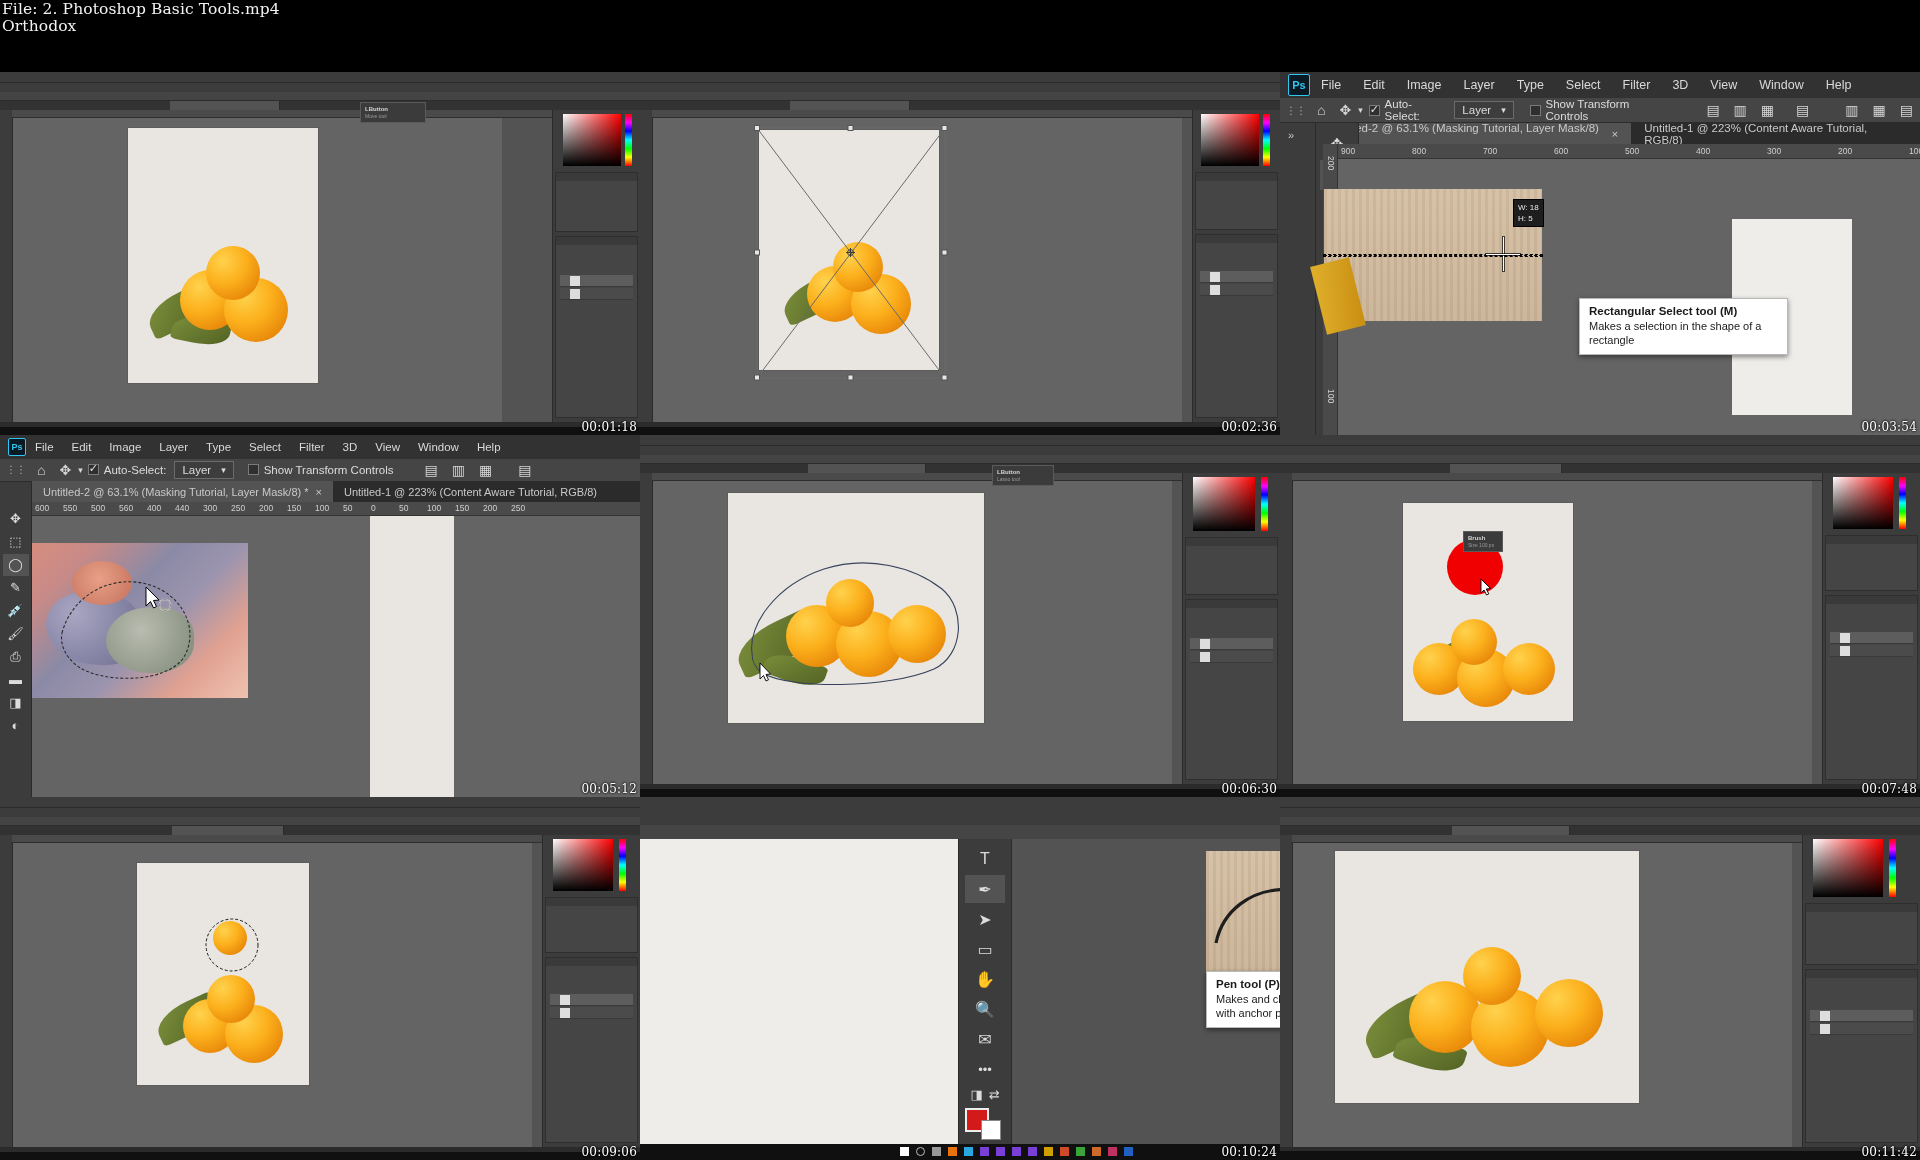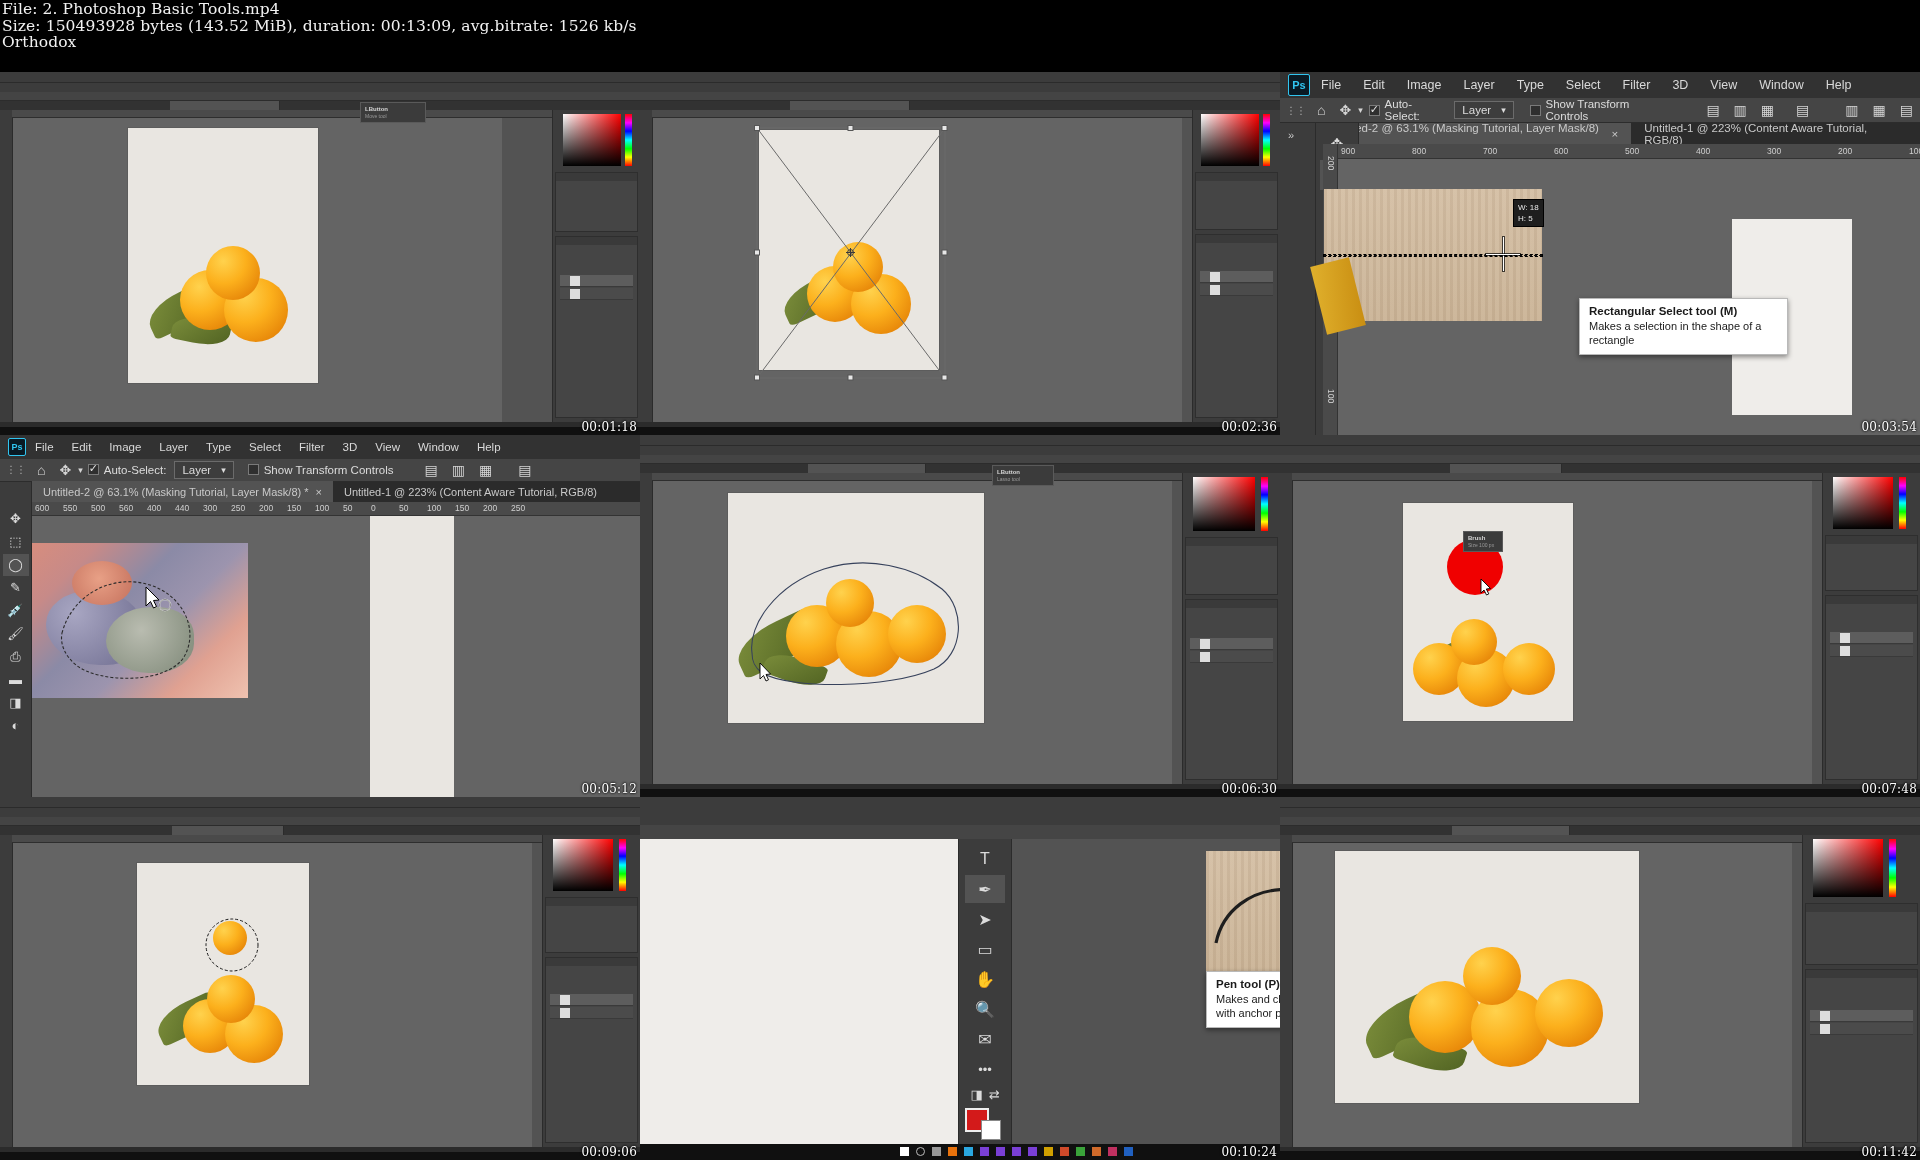--- a/index.html
+++ b/index.html
@@ -241,21 +241,20 @@
     font-family:"DejaVu Sans", sans-serif; font-weight:bold;
     font-size:23px; letter-spacing:.5px; padding:3px 8px 4px 8px;
     white-space:nowrap;
   }
 </style>
 </head>
 <body>
 
 <div id="meta-header">
   <div class="line">File: 2. Photoshop Basic Tools.mp4</div>
-  <div class="line">Size: 150493928 bytes (143.52 MiB), duration: 00:13:09, avg.bitrate: 1526 kb/s</div>
   <div class="line">Orthodox</div>
 </div>
 
 <div id="sheet">
 
   <div class="tile">
     <div class="shot">
       <div class="ps-titlebar"></div>
       <div class="ps-menubar"></div>
       <div class="ps-optbar"></div>

